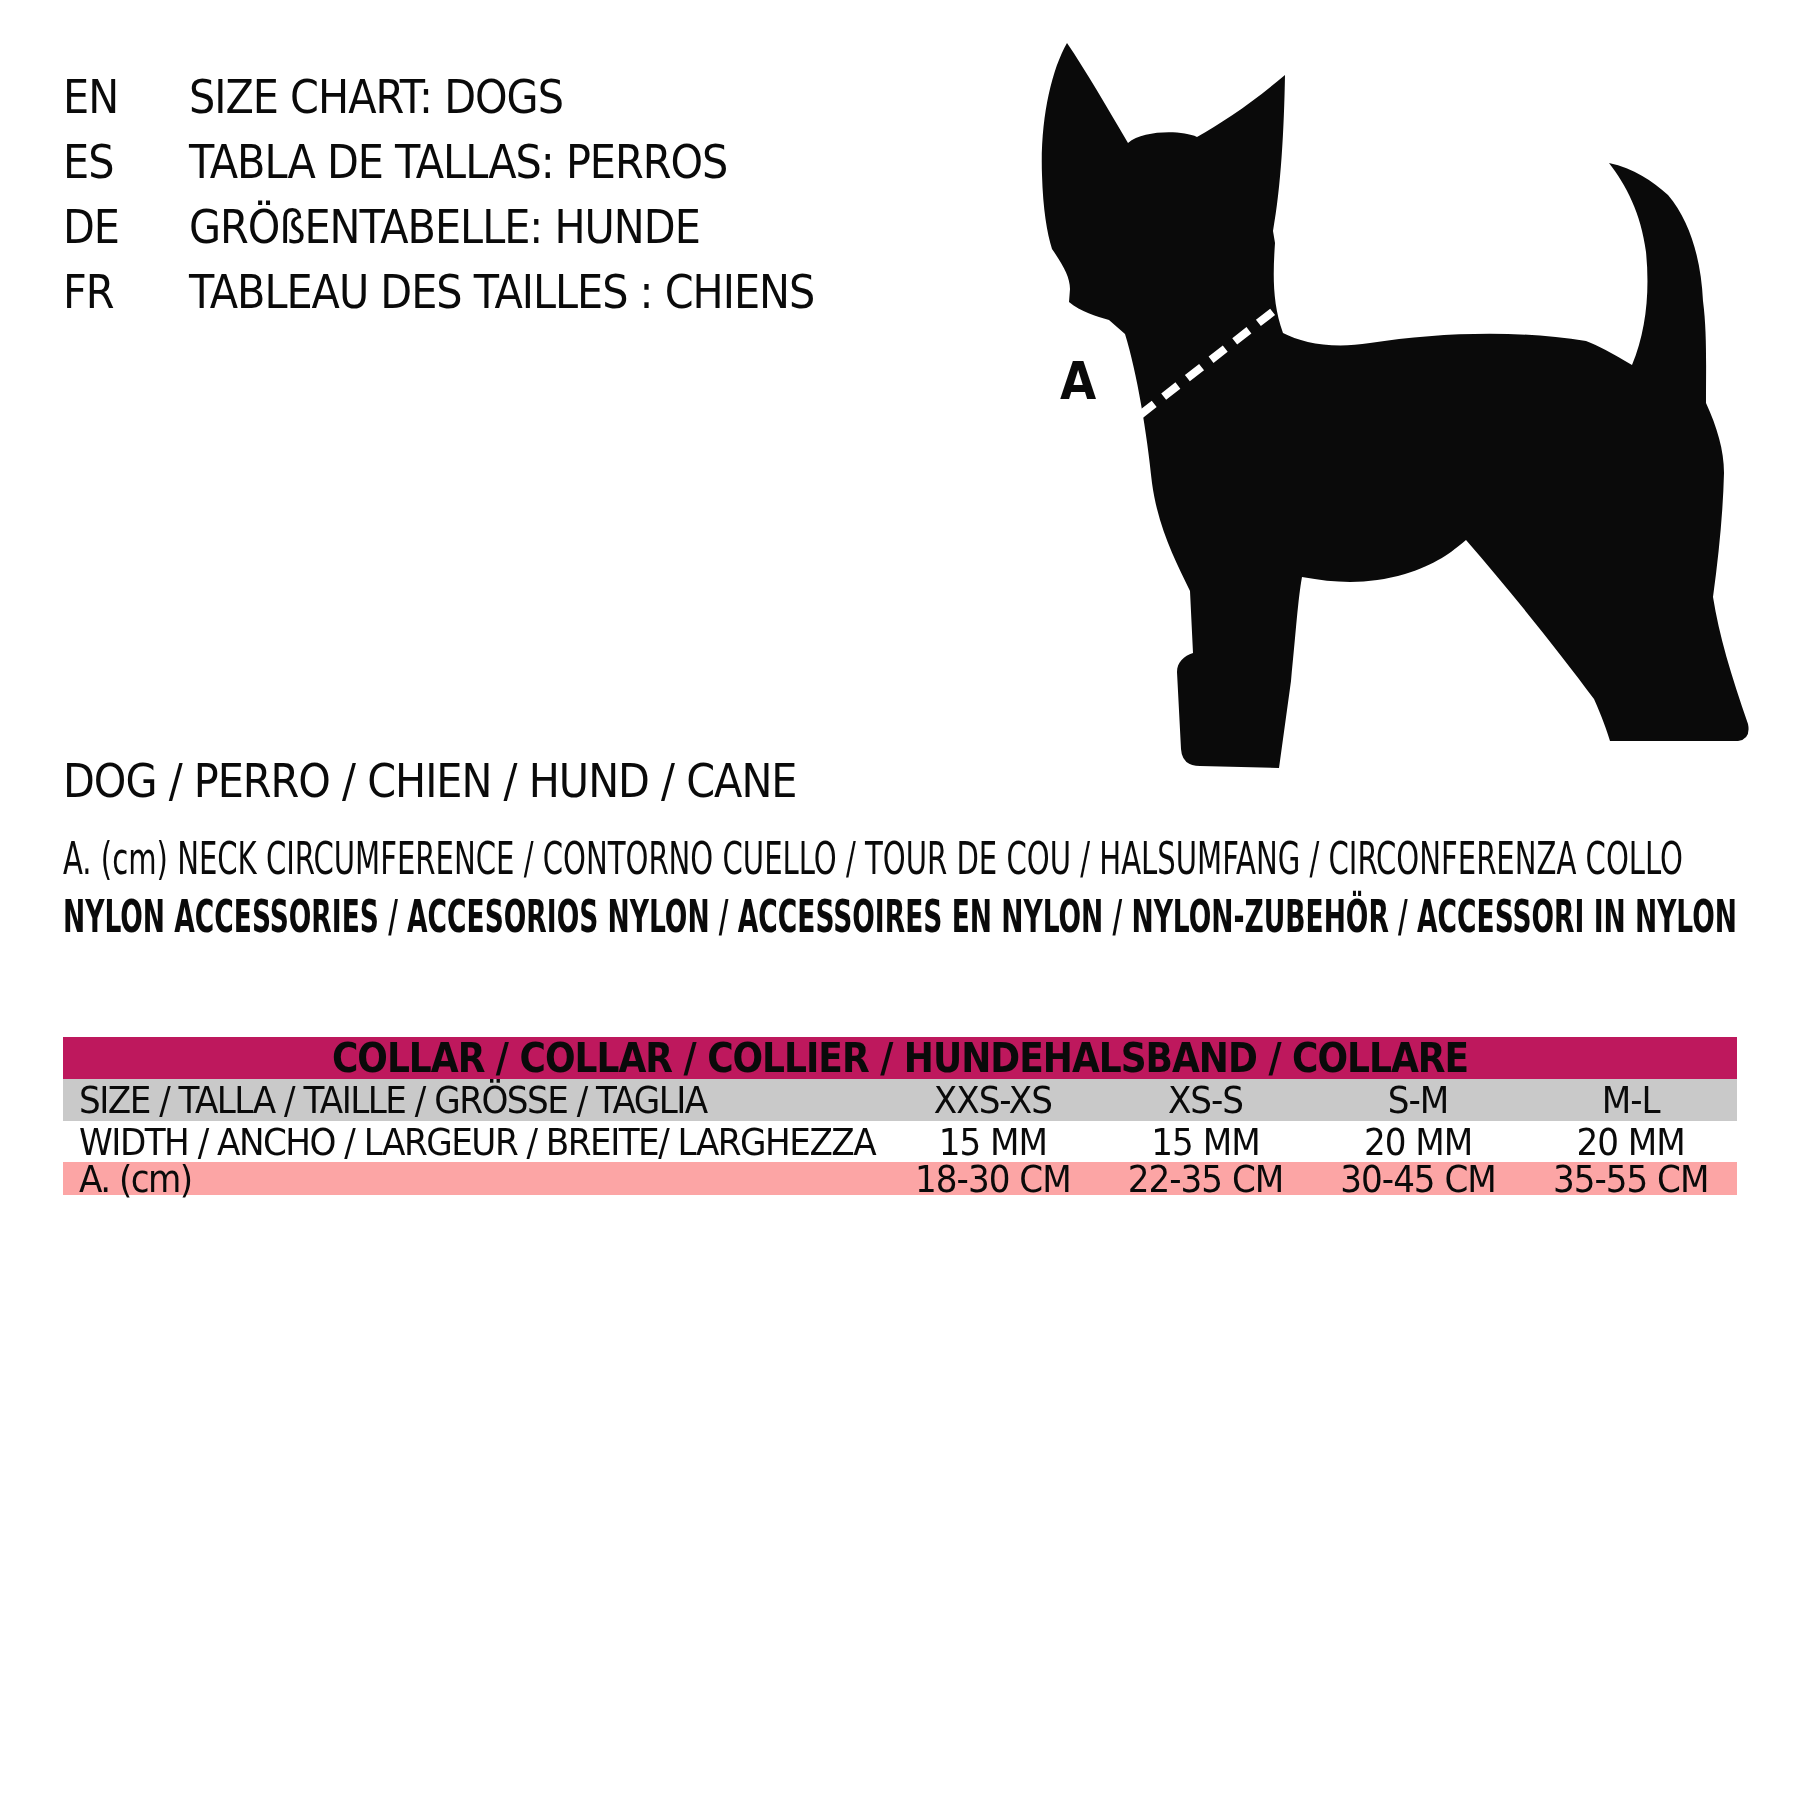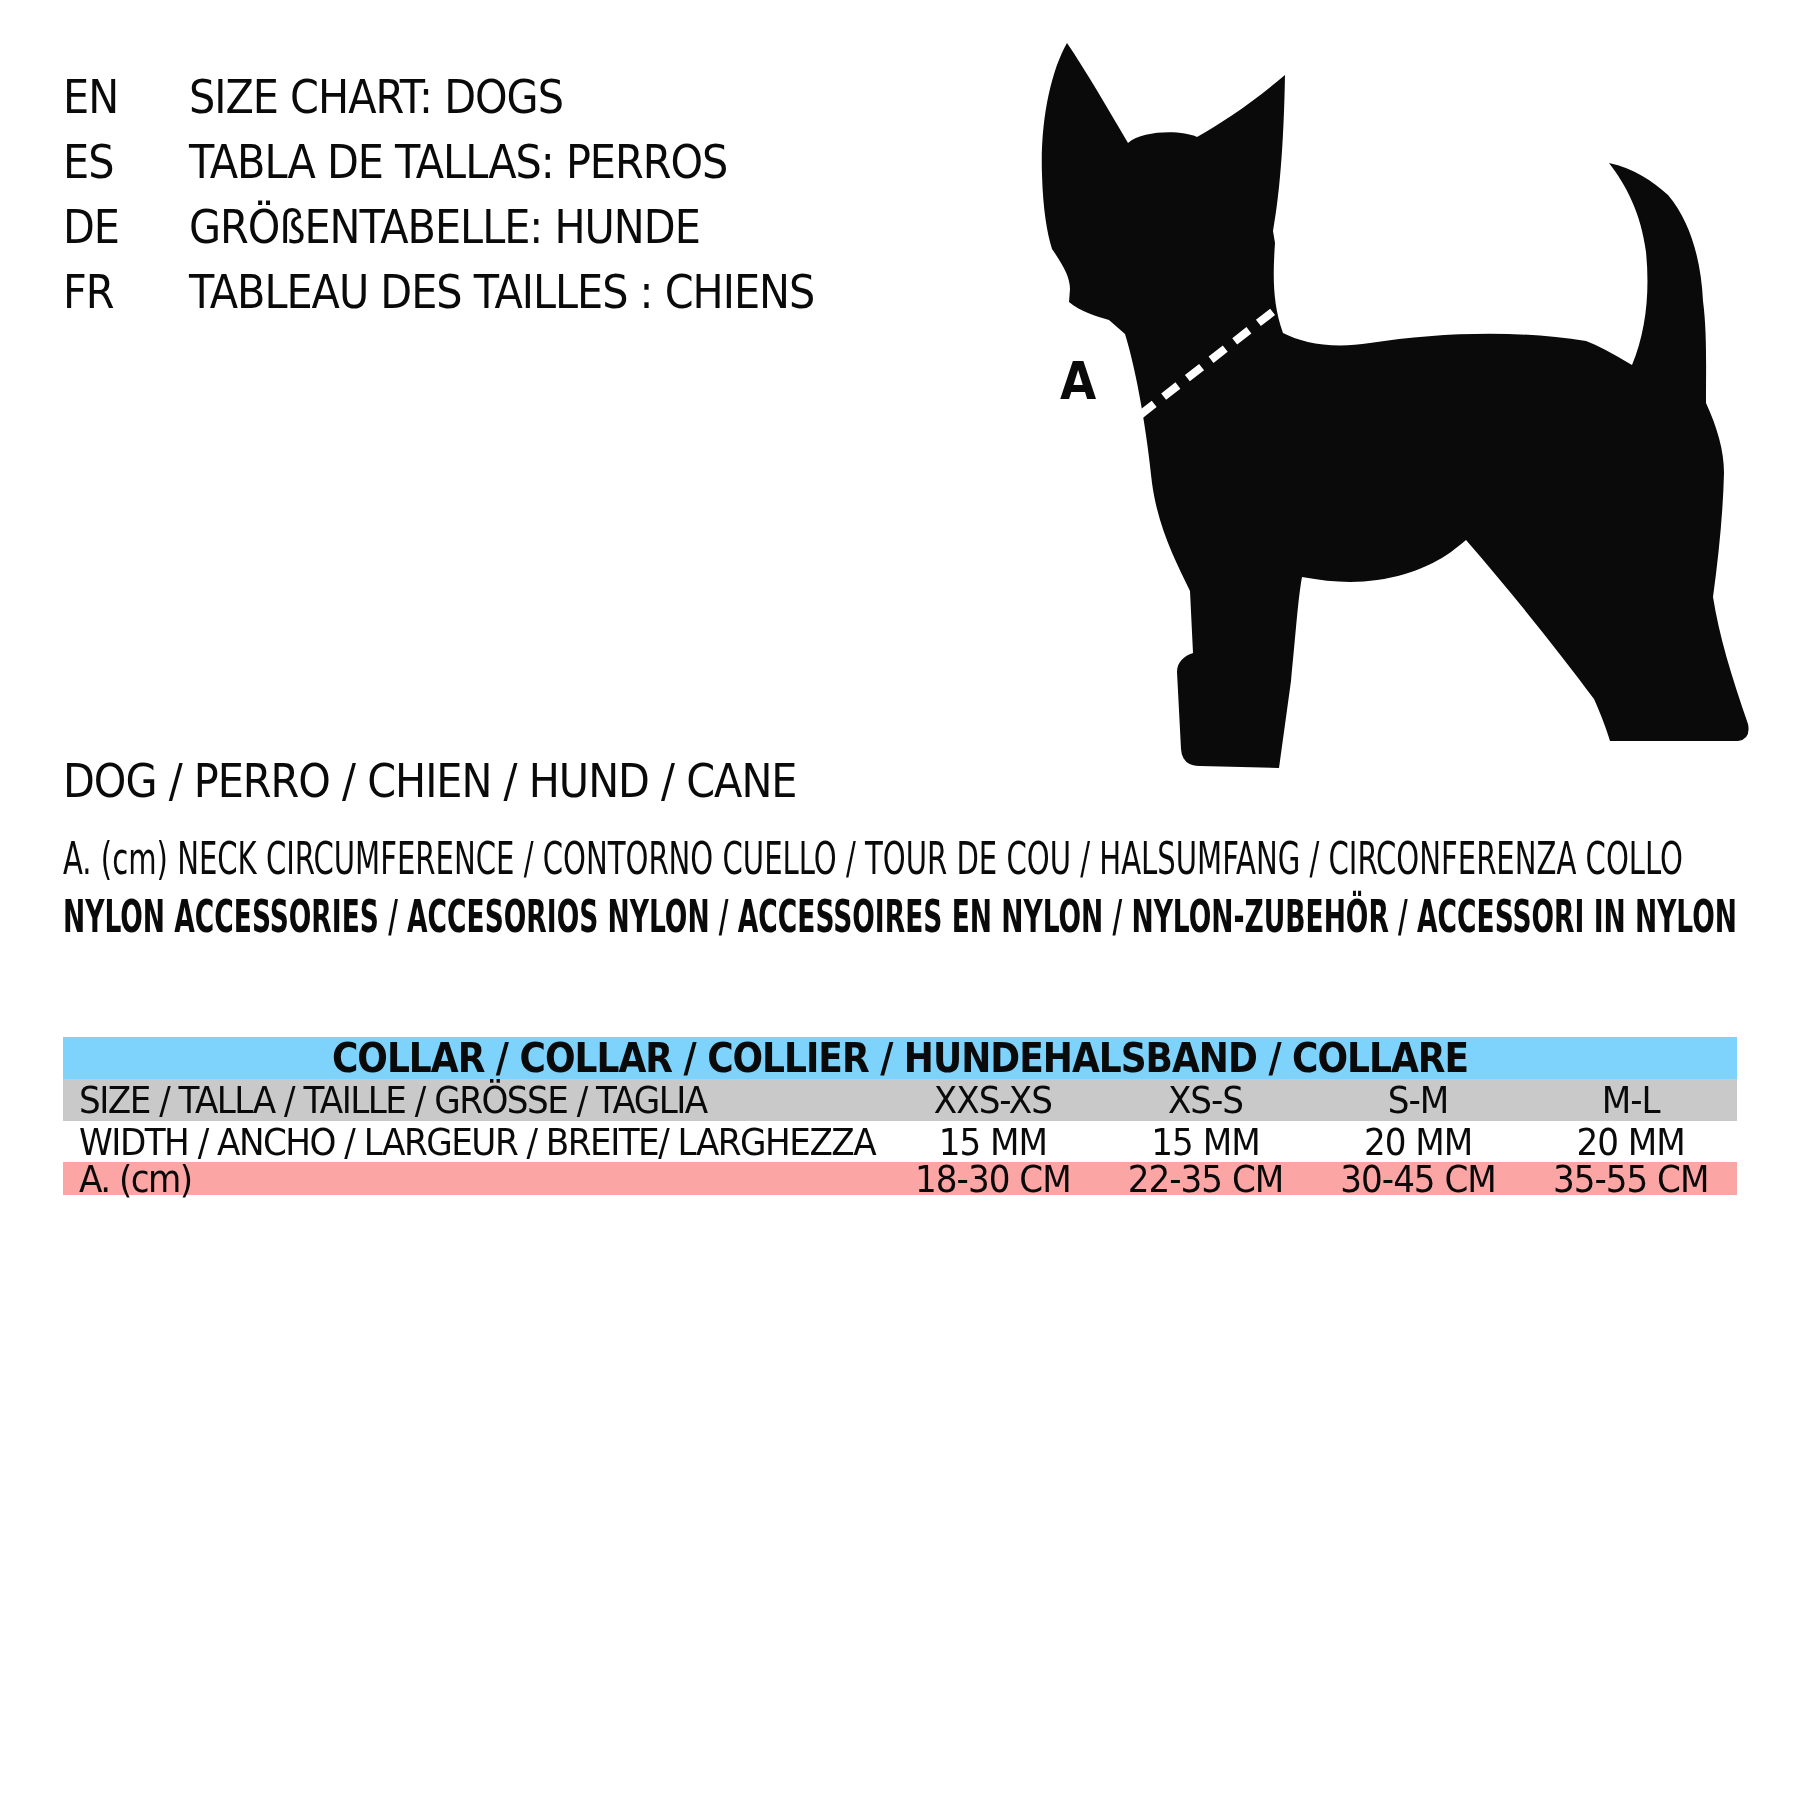--- a/index.html
+++ b/index.html
@@ -24,21 +24,21 @@
 
   
   .dog-caption { position: absolute; left: 63px; top: 722px; font-size: 46px; letter-spacing: -1px; white-space: nowrap; margin-top: 32px; }
 
   
   .note-svg { position: absolute; left: 63px; display: block; }
 
   
   .size-table { position: absolute; left: 63px; top: 1037px; width: 1674px; }
   .st-header {
-    background: #7dd3fc; height: 42px;
+    background: #be185d; height: 42px;
     display: flex; align-items: center; justify-content: center;
     font-size: 40px; font-weight: bold; letter-spacing: -1px; white-space: nowrap;
   }
   .st-row { display: flex; align-items: center; }
   .st-row.gray  { background: #c9c9c9; height: 42px; }
   .st-row.white { background: #ffffff; height: 41px; }
   .st-row.light { background: #fca5a5; height: 33px; }
   .st-label {
     flex: 0 0 49.2%; padding-left: 16px; box-sizing: border-box;
     font-size: 38px; letter-spacing: -1.5px; white-space: nowrap;

